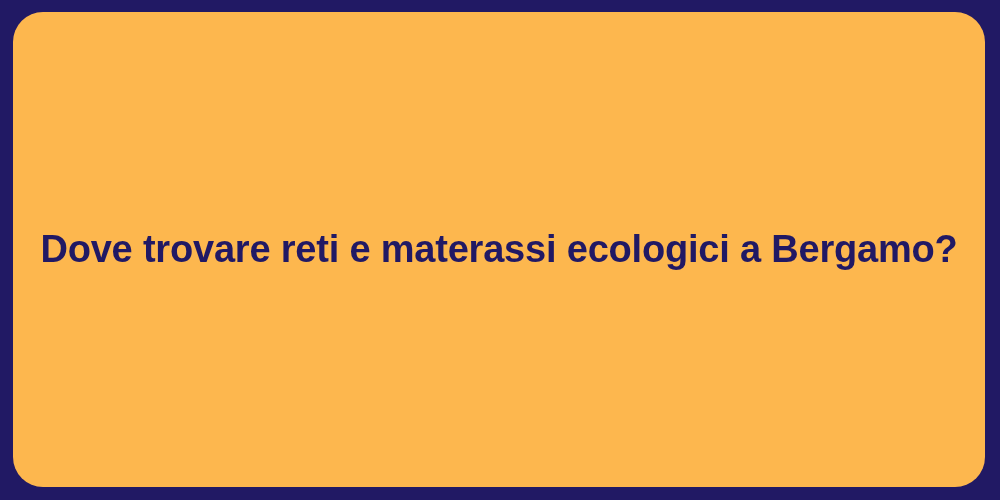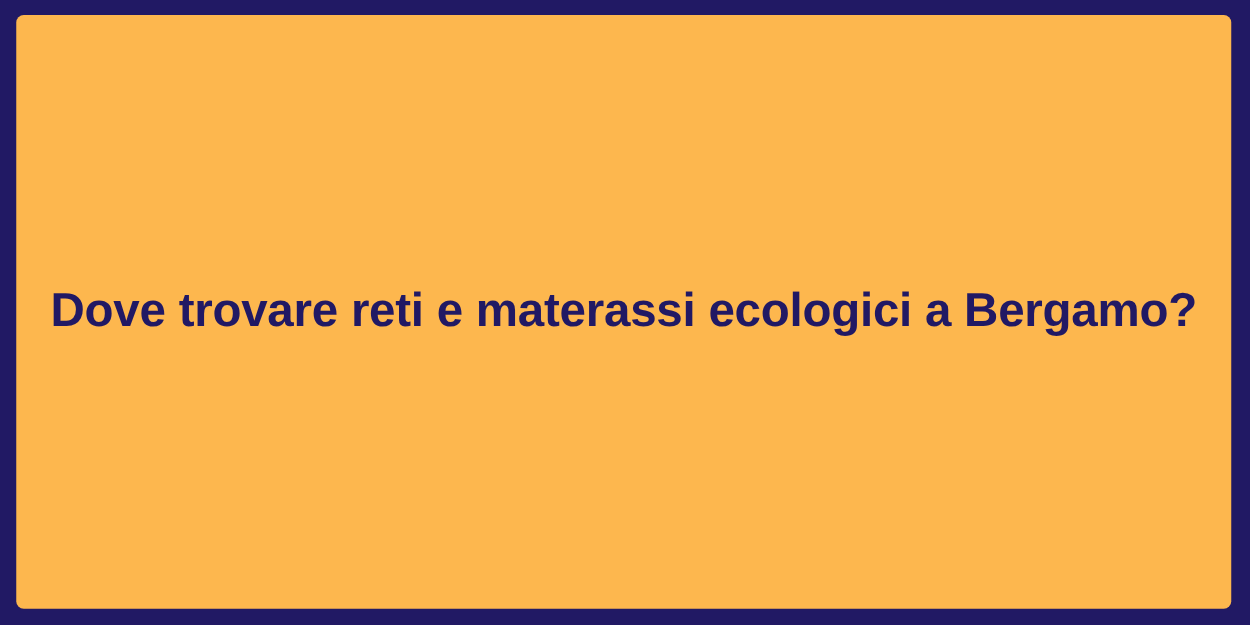--- a/index.html
+++ b/index.html
@@ -20,21 +20,21 @@
     background: #211964;
     box-sizing: border-box;
   }
   #content-panel {
     position: absolute;
     left: 13px;
     top: 12px;
     right: 15px;
     bottom: 13px;
     background: #FDB74E;
-    border-radius: 6px;
+    border-radius: 30px;
     display: flex;
     align-items: center;
     justify-content: center;
     text-align: center;
     box-sizing: border-box;
     padding: 0 40px;
   }
   #headline {
     color: #211964;
     font-family: "Liberation Sans", sans-serif;

